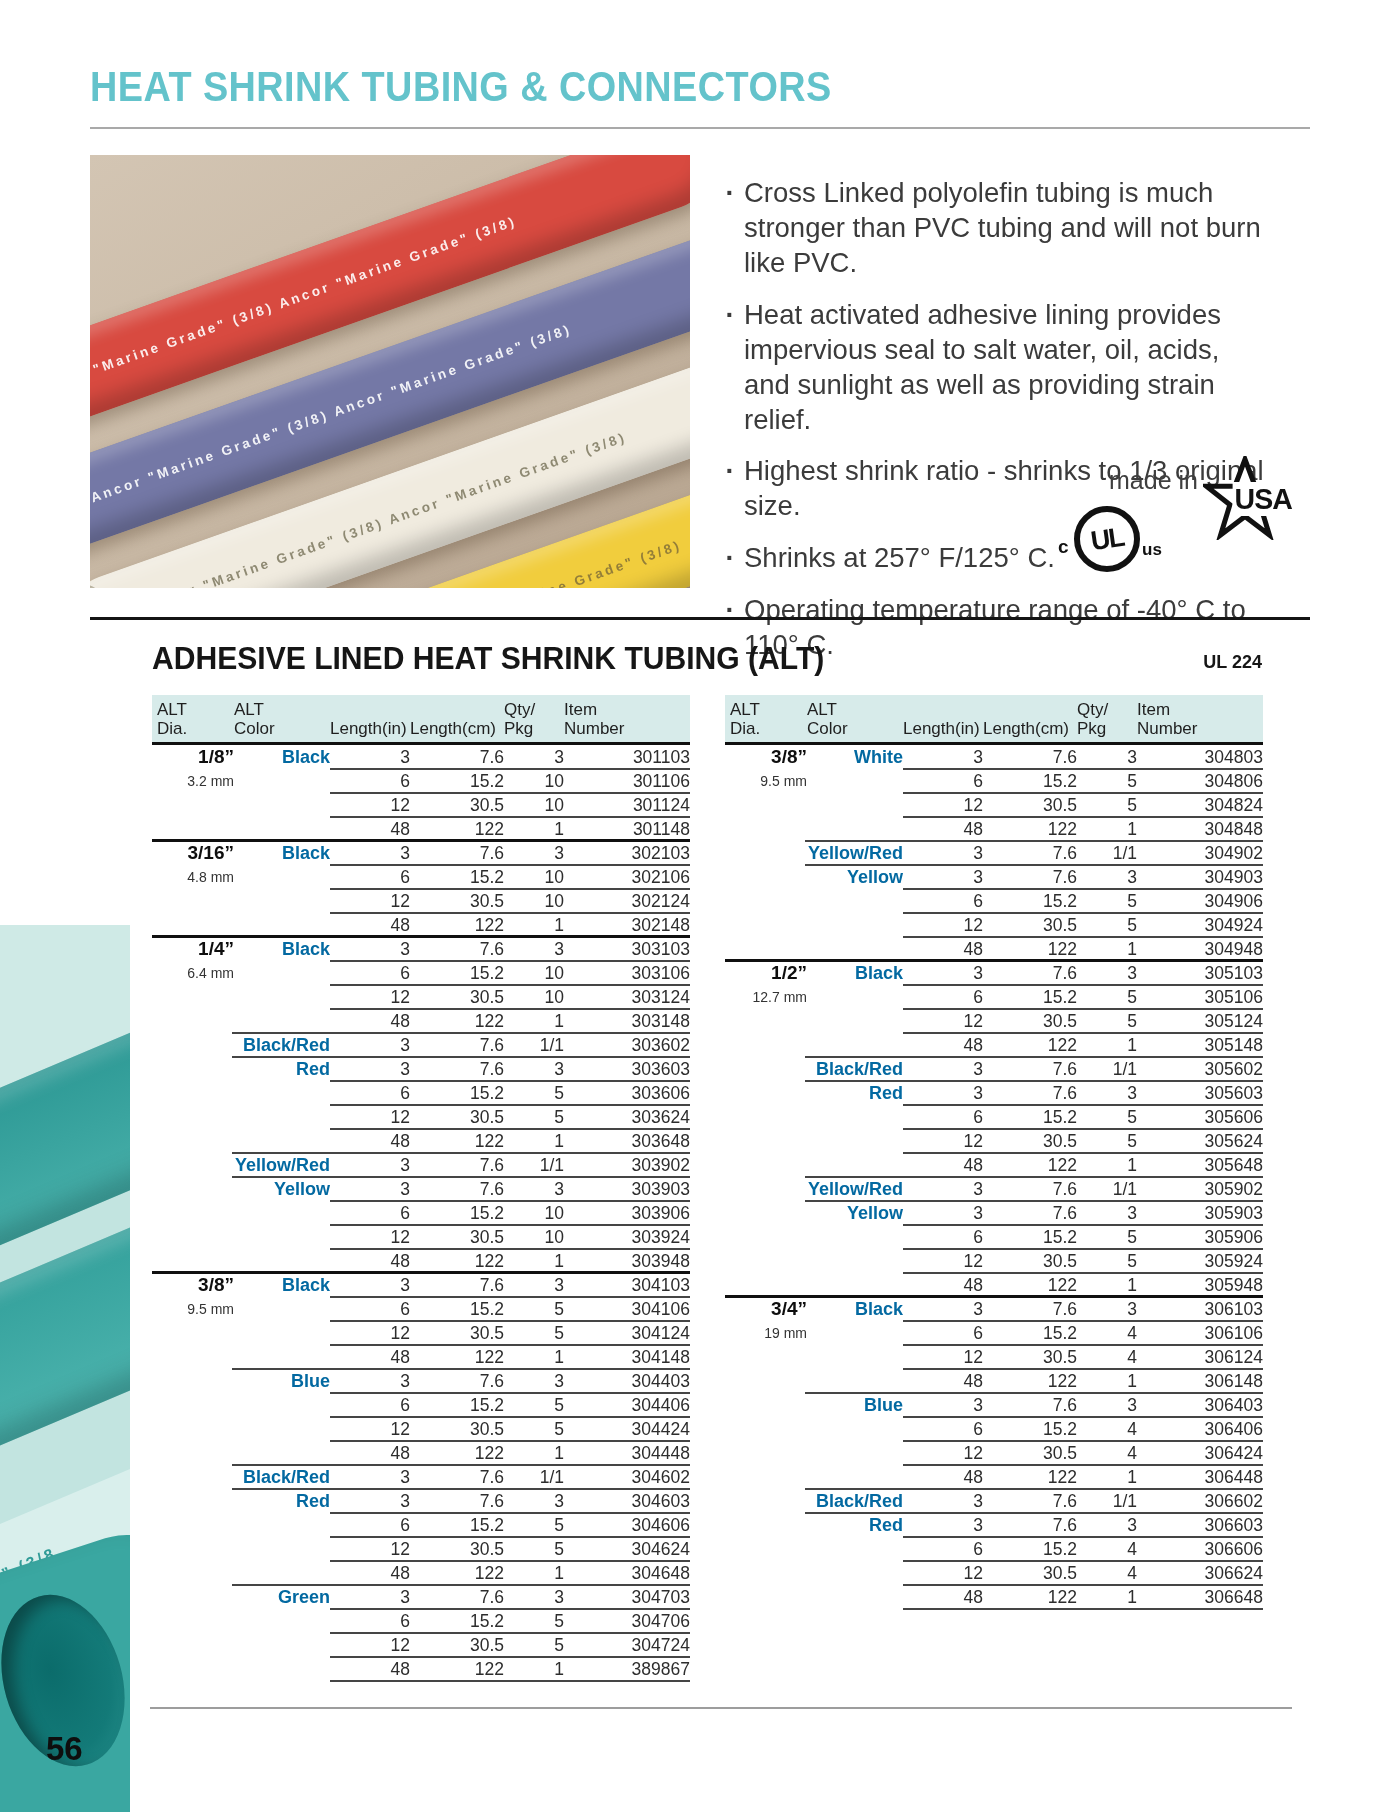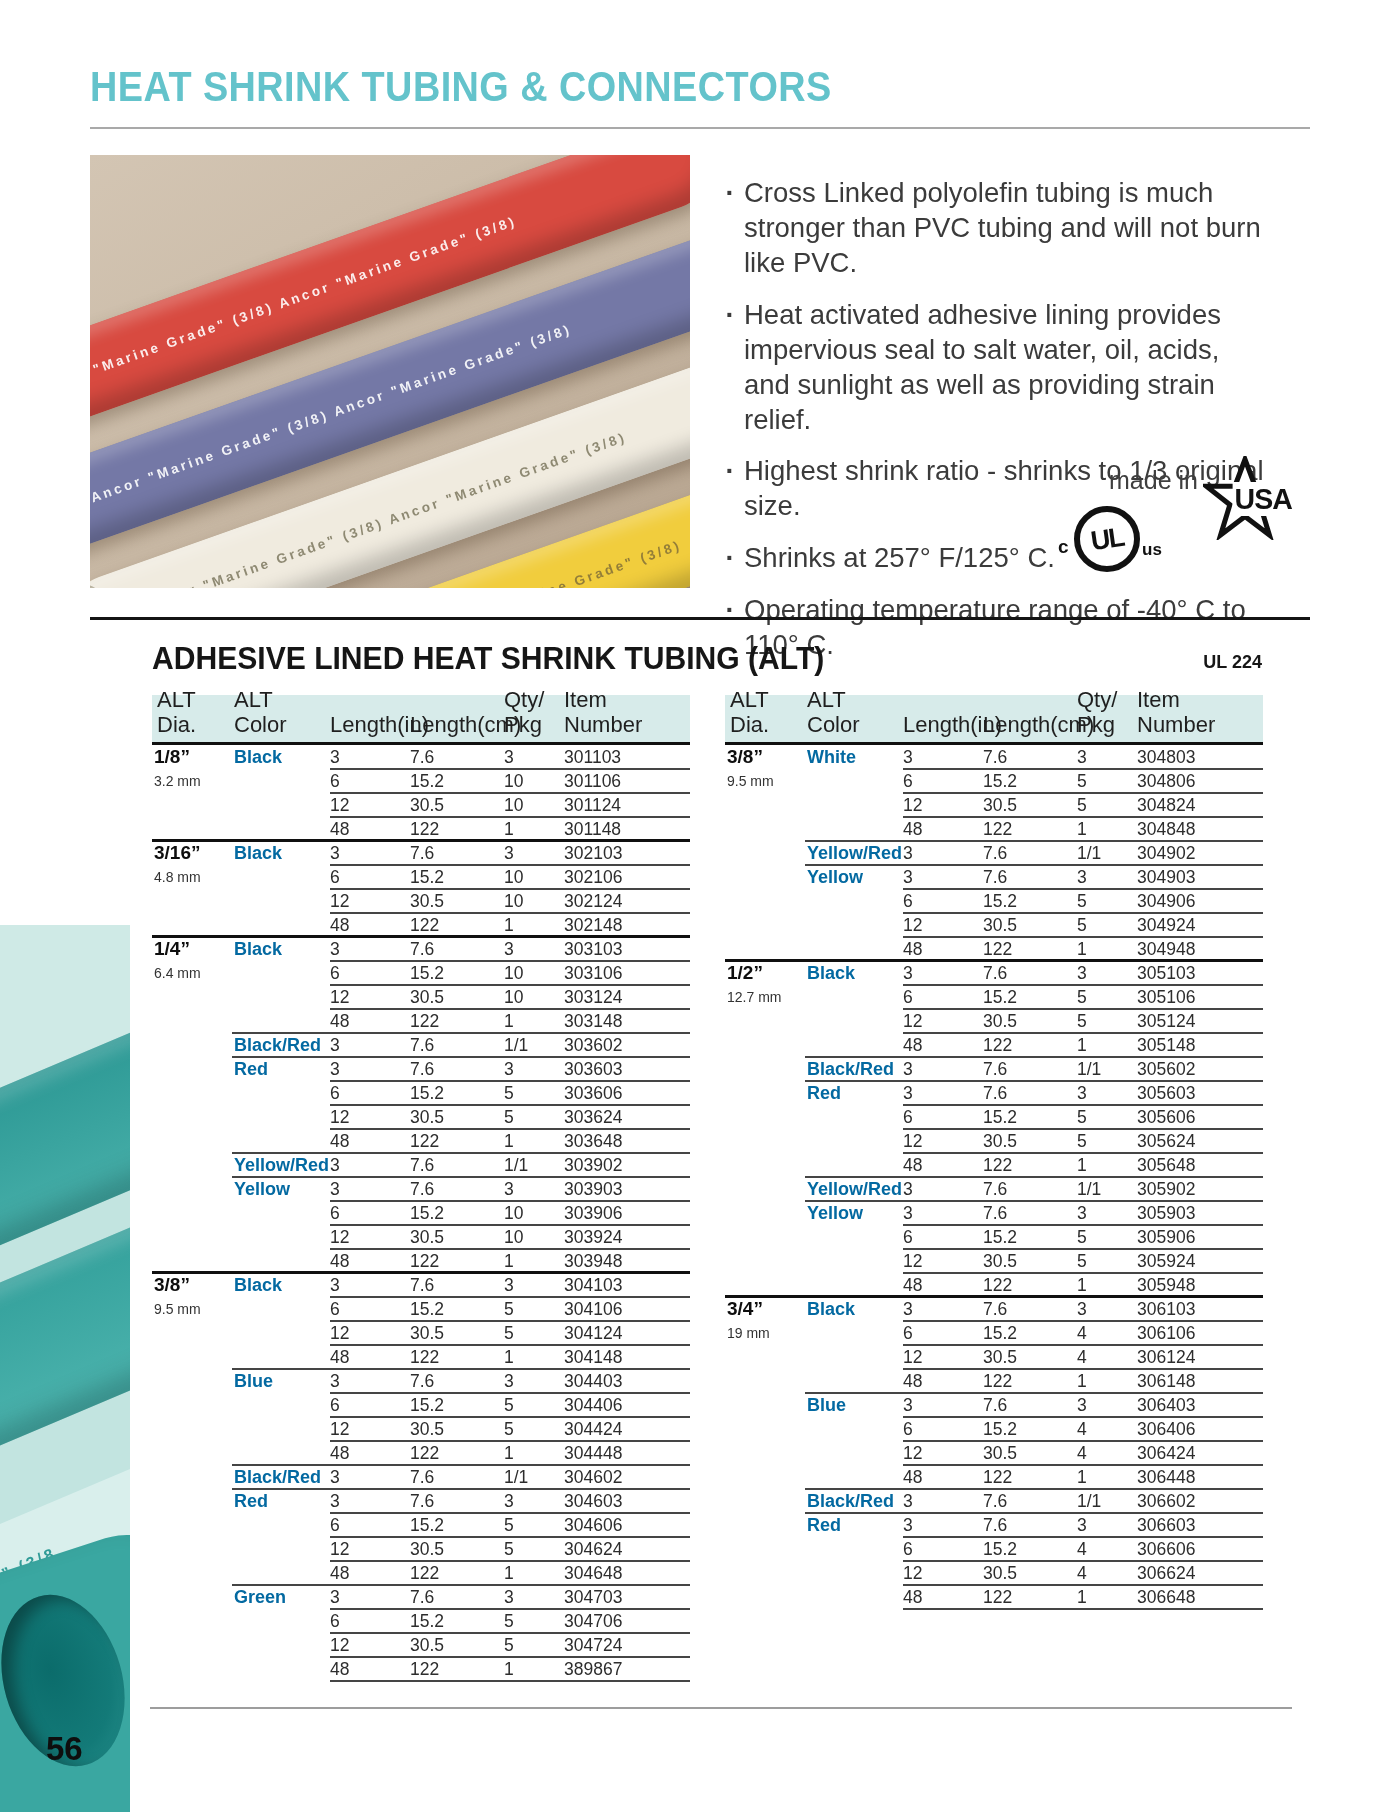--- a/index.html
+++ b/index.html
@@ -73,29 +73,29 @@
     font-size:32px; font-weight:bold; color:#161616;
     transform:scaleX(0.94); transform-origin:left center; white-space:nowrap;
   }
   .ul224 { position:absolute; right:138px; top:652px; font-size:18px; font-weight:bold; color:#161616; }
 
   
   .dtable { position:absolute; top:695px; width:538px; }
   #table-left  { left:152px; }
   #table-right { left:725px; }
   .thead { position:relative; height:47px; background:#d7ebea; border-bottom:3px solid #101010; }
-  .hcell { position:absolute; bottom:4px; font-size:22px; color:#1f1f1f; line-height:1.13; }
+  .hcell { position:absolute; bottom:4px; font-size:17px; color:#1f1f1f; line-height:1.13; }
   .h-dia  { left:5px; }
   .h-color{ left:82px; }
   .h-in   { left:178px; }
   .h-cm   { left:258px; }
   .h-qty  { left:352px; }
   .h-item { left:412px; }
 
-  .tbody { position:relative; }
+  .tbody { position:relative;text-align:right; }
   .trow { position:relative; height:24px; display:flex; align-items:center; }
   .cell { font-size:17.5px; color:#2d2d2d; line-height:23px; white-space:nowrap; overflow:visible; }
   .c-dia  { width:80px; padding-left:2px; }
   .c-color{ width:96px; }
   .c-in   { width:80px; }
   .c-cm   { width:94px; }
   .c-qty  { width:60px; }
   .c-item { width:126px; }
   .dia-label   { font-weight:bold; font-size:19px; color:#0e0e0e; }
   .mm-label    { font-size:14px; color:#333; }

